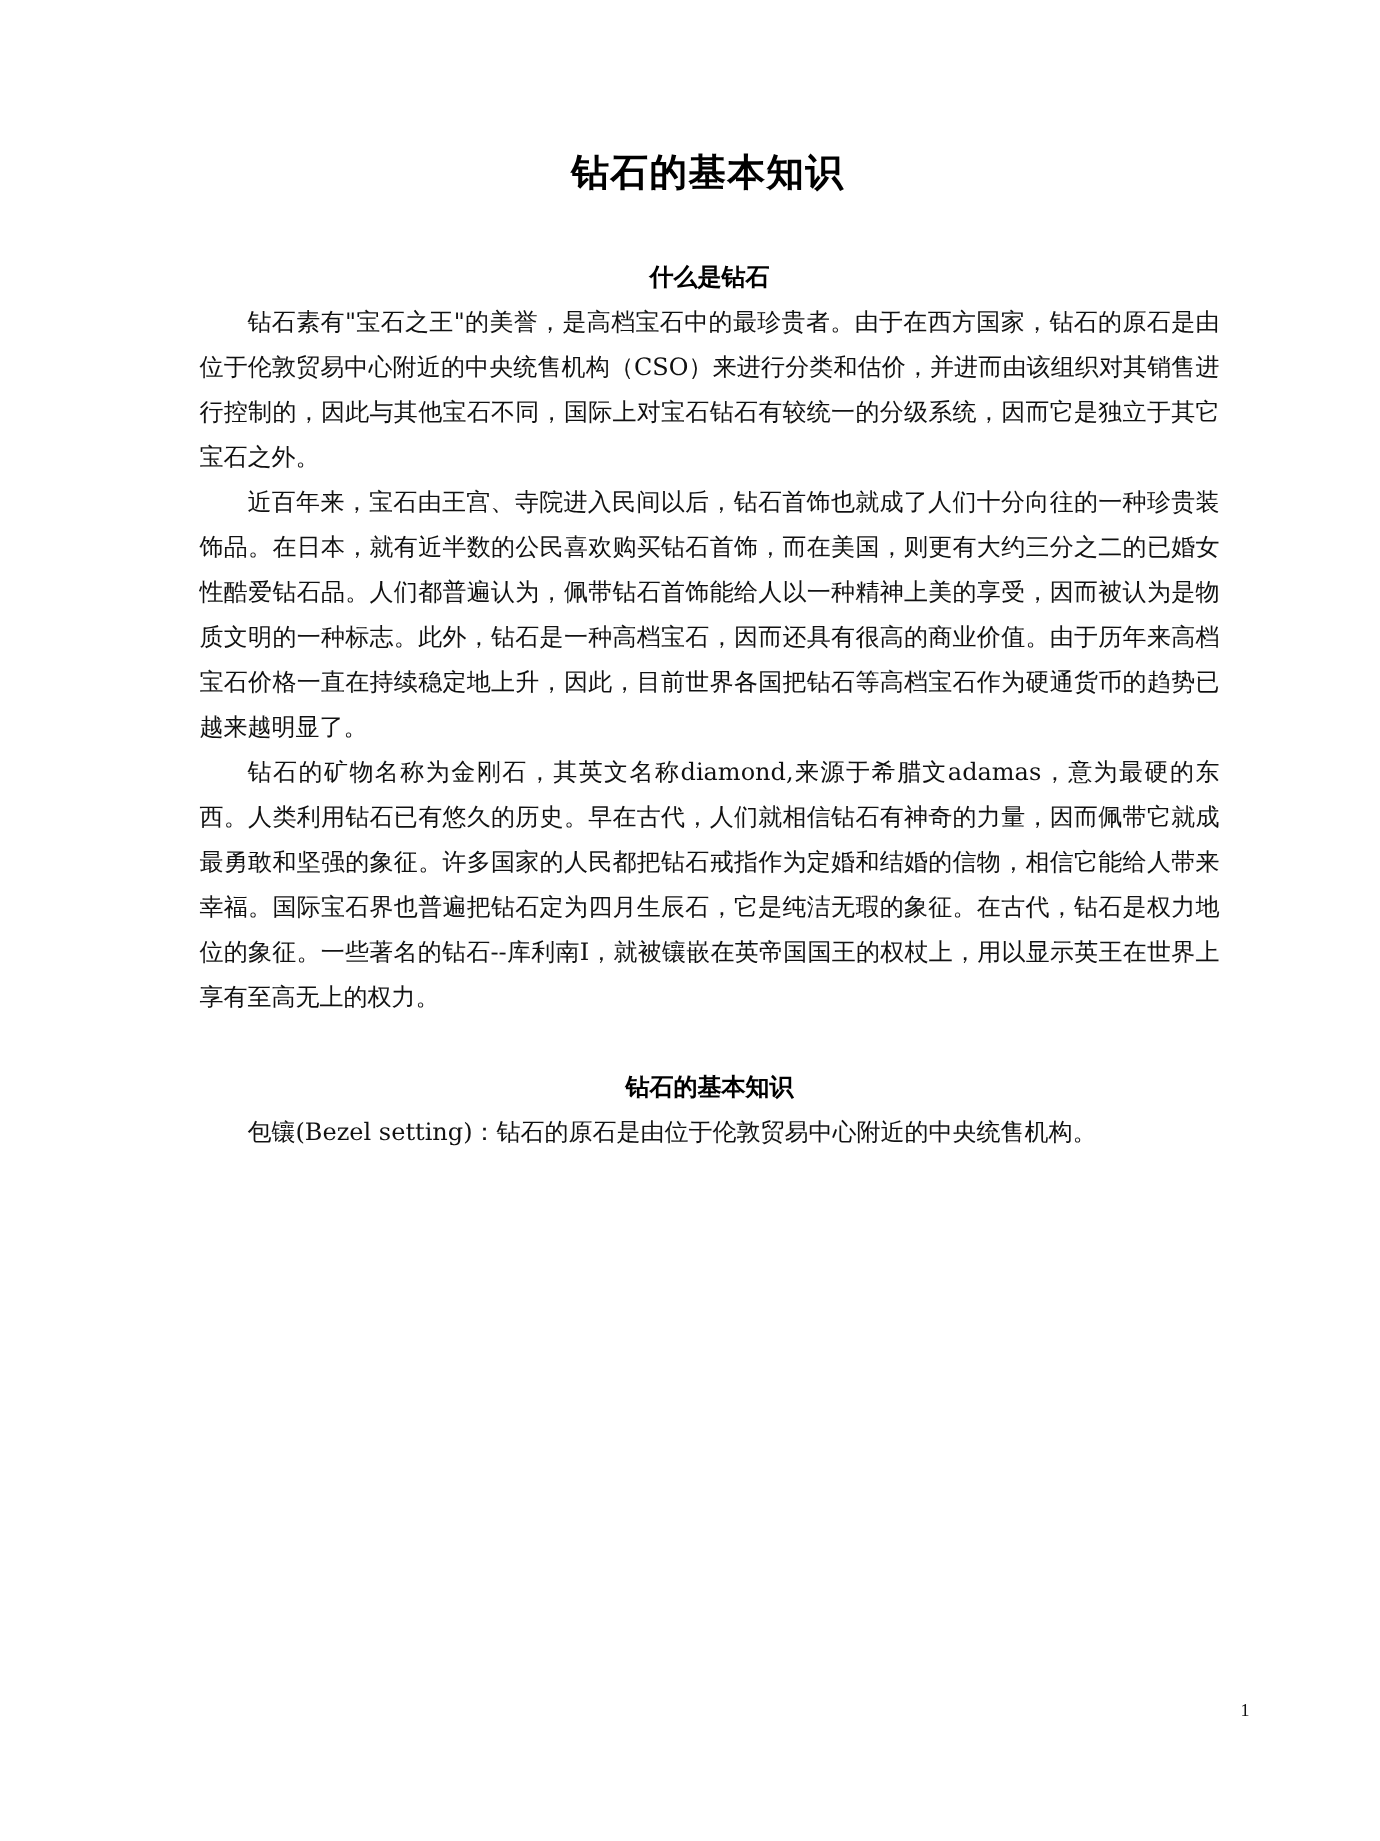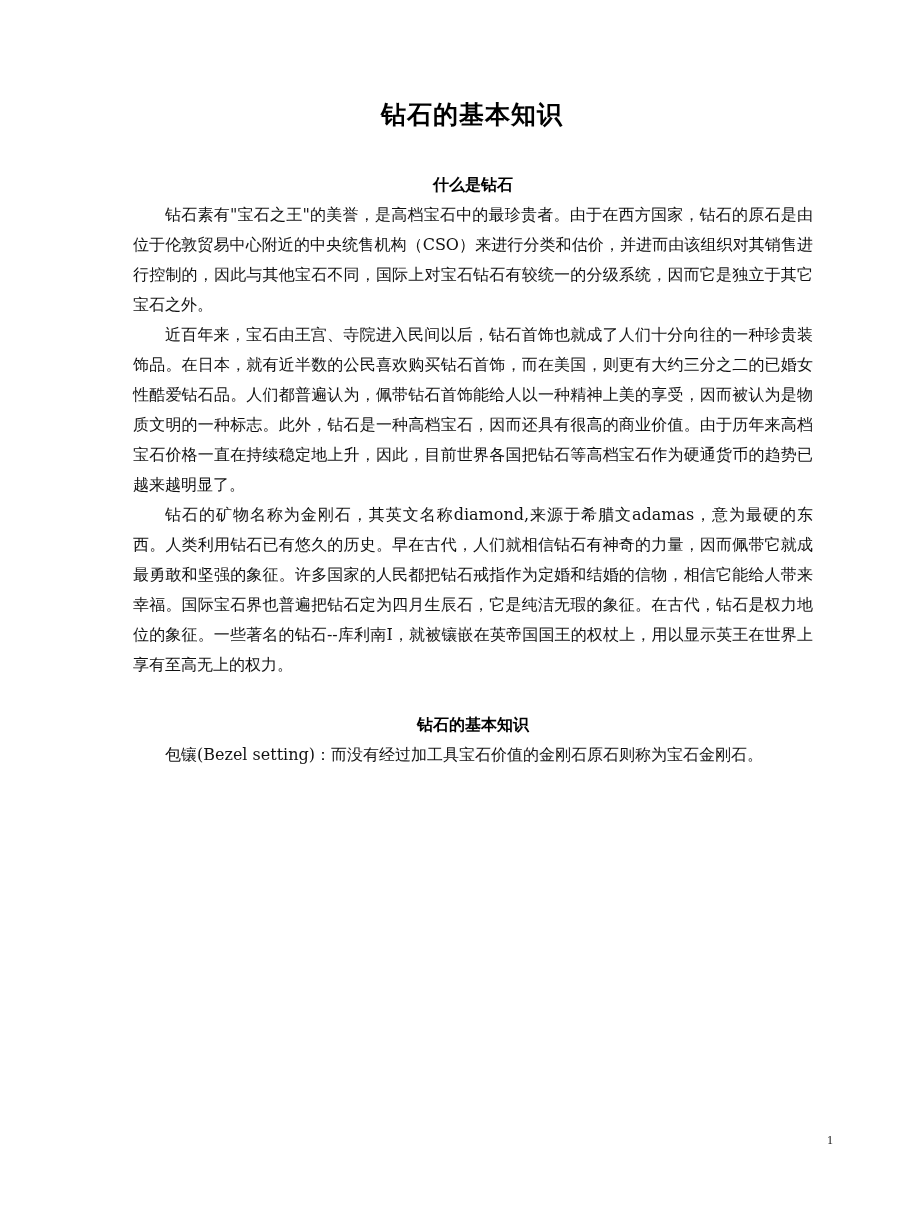--- a/index.html
+++ b/index.html
@@ -21,16 +21,16 @@
 
 <div class="title">钻石的基本知识</div>
 
 <div class="content">
   <div class="heading">什么是钻石</div>
   <p class="para">钻石素有"宝石之王"的美誉，是高档宝石中的最珍贵者。由于在西方国家，钻石的原石是由位于伦敦贸易中心附近的中央统售机构（CSO）来进行分类和估价，并进而由该组织对其销售进行控制的，因此与其他宝石不同，国际上对宝石钻石有较统一的分级系统，因而它是独立于其它宝石之外。</p>
   <p class="para">近百年来，宝石由王宫、寺院进入民间以后，钻石首饰也就成了人们十分向往的一种珍贵装饰品。在日本，就有近半数的公民喜欢购买钻石首饰，而在美国，则更有大约三分之二的已婚女性酷爱钻石品。人们都普遍认为，佩带钻石首饰能给人以一种精神上美的享受，因而被认为是物质文明的一种标志。此外，钻石是一种高档宝石，因而还具有很高的商业价值。由于历年来高档宝石价格一直在持续稳定地上升，因此，目前世界各国把钻石等高档宝石作为硬通货币的趋势已越来越明显了。</p>
   <p class="para">钻石的矿物名称为金刚石，其英文名称diamond,来源于希腊文adamas，意为最硬的东西。人类利用钻石已有悠久的历史。早在古代，人们就相信钻石有神奇的力量，因而佩带它就成最勇敢和坚强的象征。许多国家的人民都把钻石戒指作为定婚和结婚的信物，相信它能给人带来幸福。国际宝石界也普遍把钻石定为四月生辰石，它是纯洁无瑕的象征。在古代，钻石是权力地位的象征。一些著名的钻石--库利南Ⅰ，就被镶嵌在英帝国国王的权杖上，用以显示英王在世界上享有至高无上的权力。</p>
   <div class="gap"></div>
   <div class="heading">钻石的基本知识</div>
-  <p class="para">包镶(Bezel setting)：而没有经过加工具宝石价值的金刚石原石则称为宝石金刚石。</p>
+  <p class="para">包镶(Bezel setting)：钻石的原石是由位于伦敦贸易中心附近的中央统售机构。</p>
 </div>
 
 <div class="page-number">1</div>
 
 </body></html>

